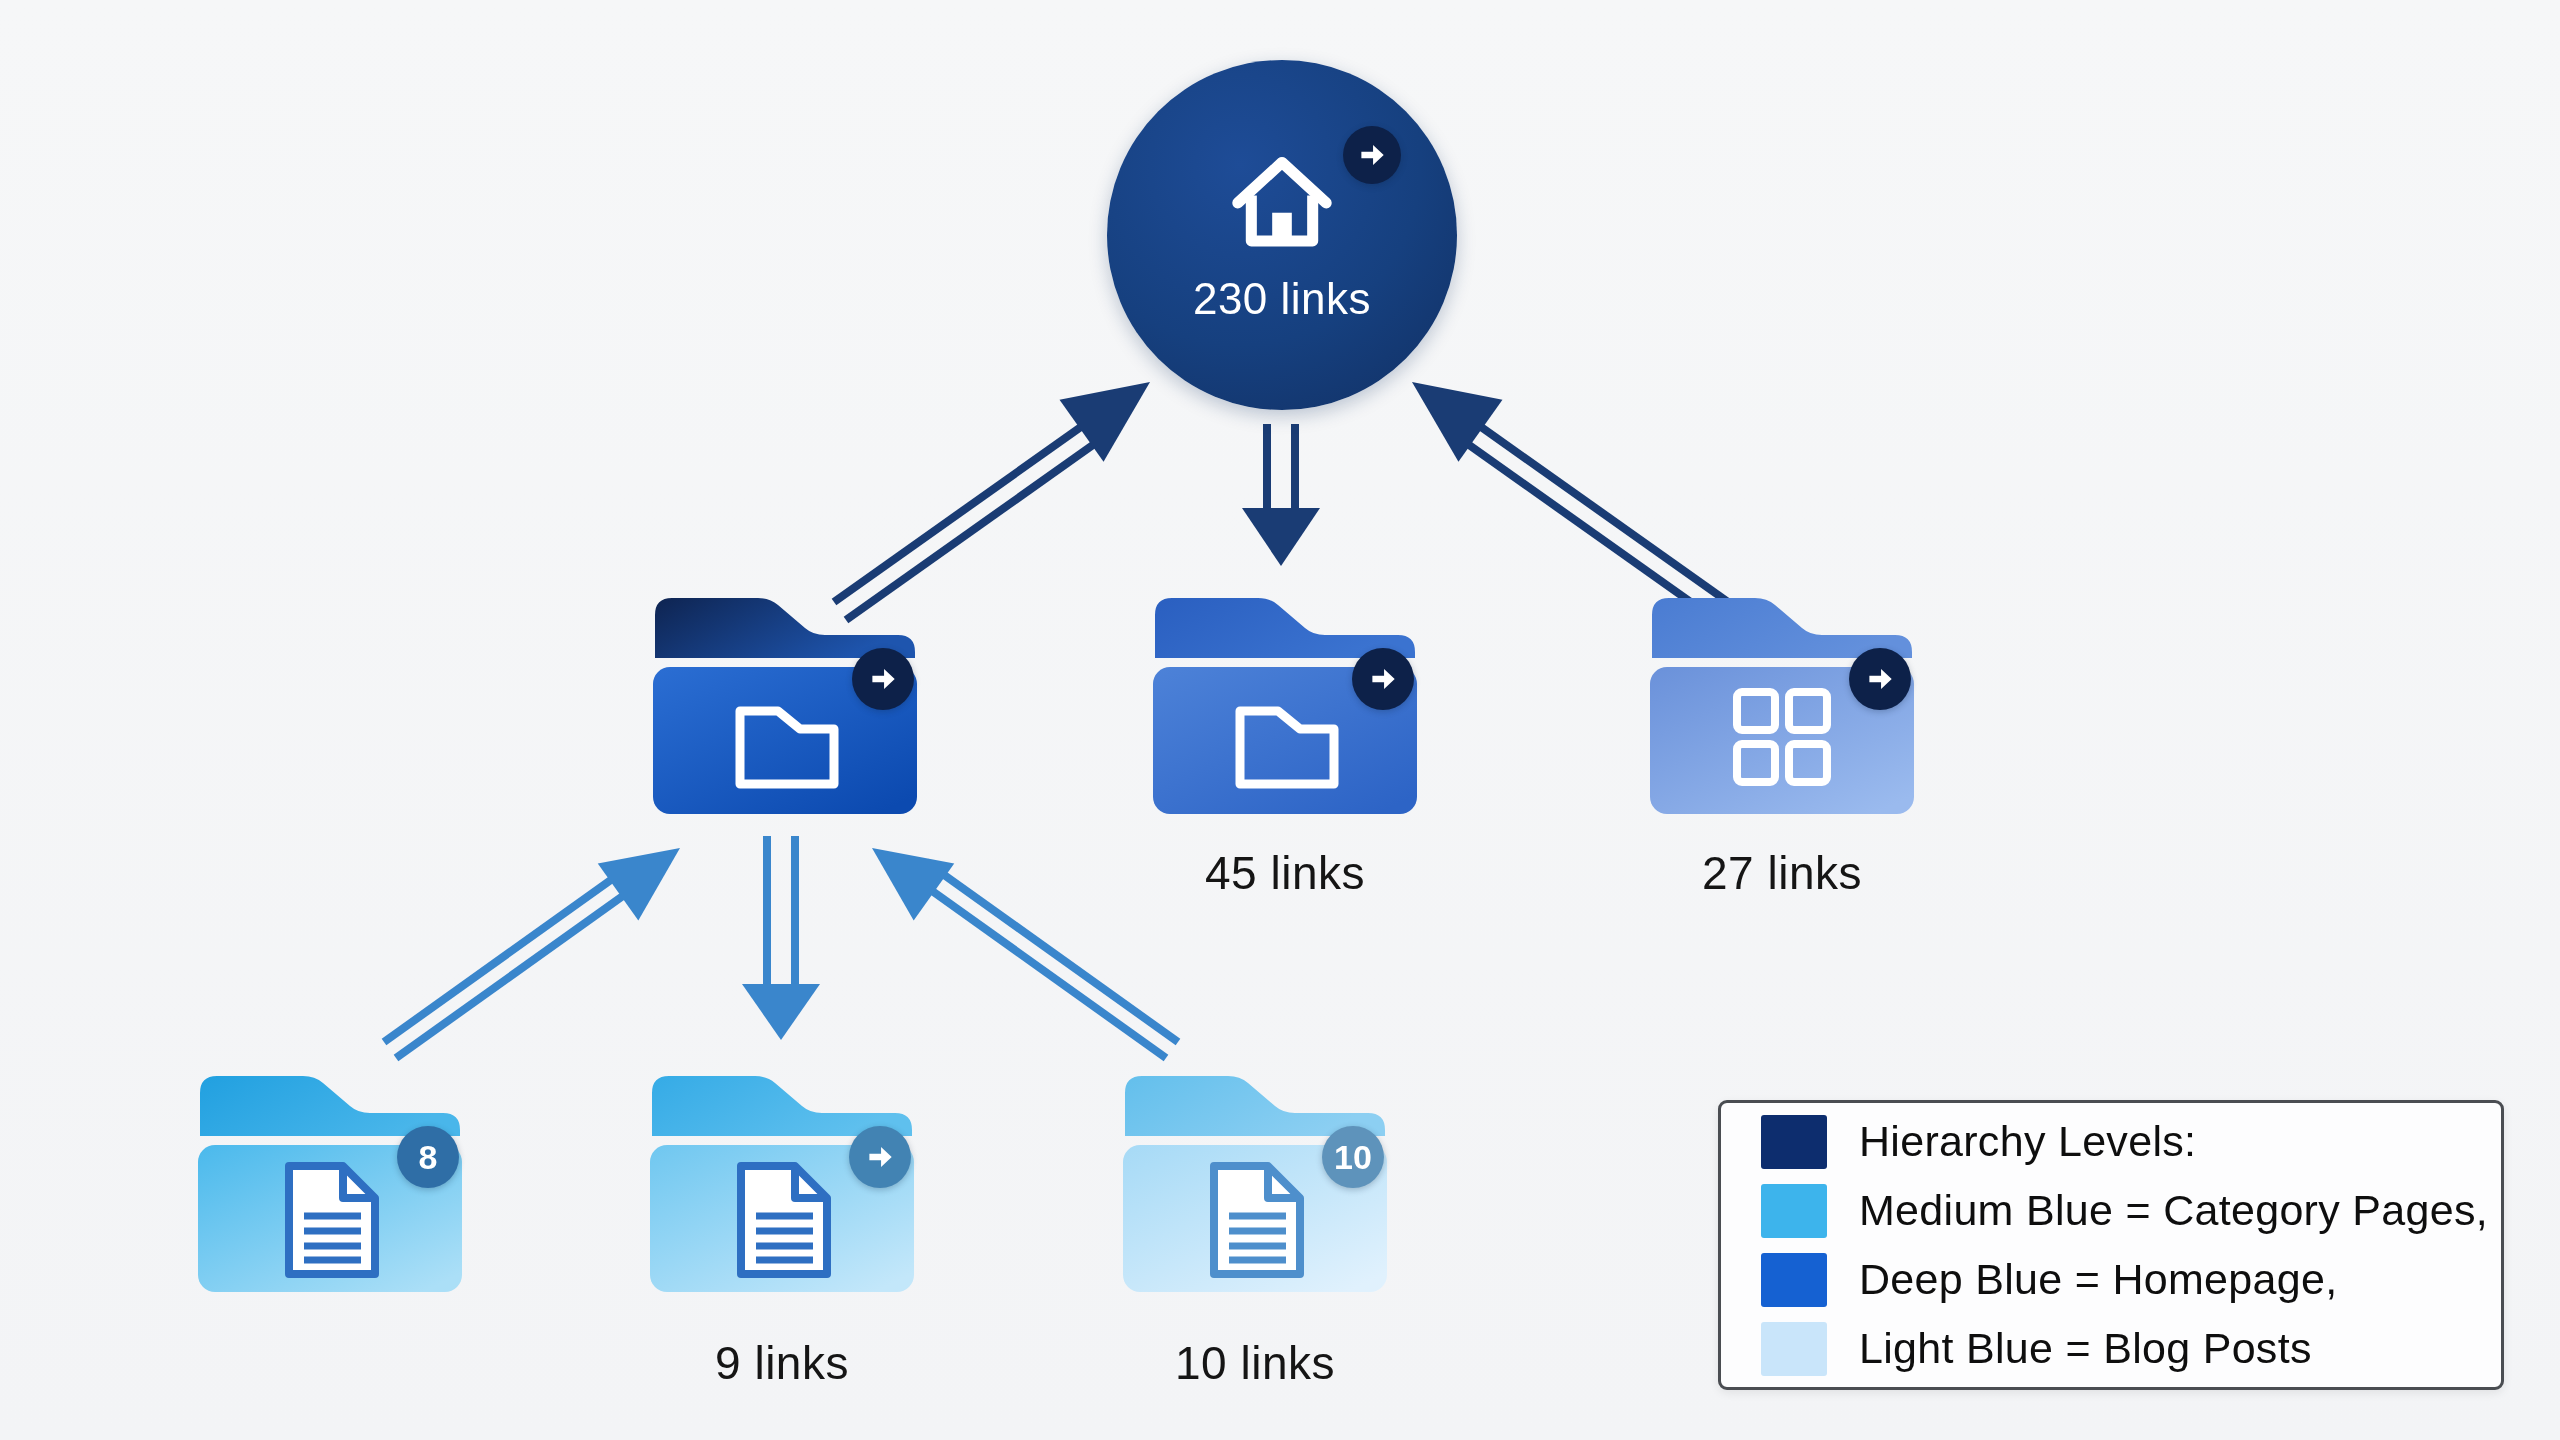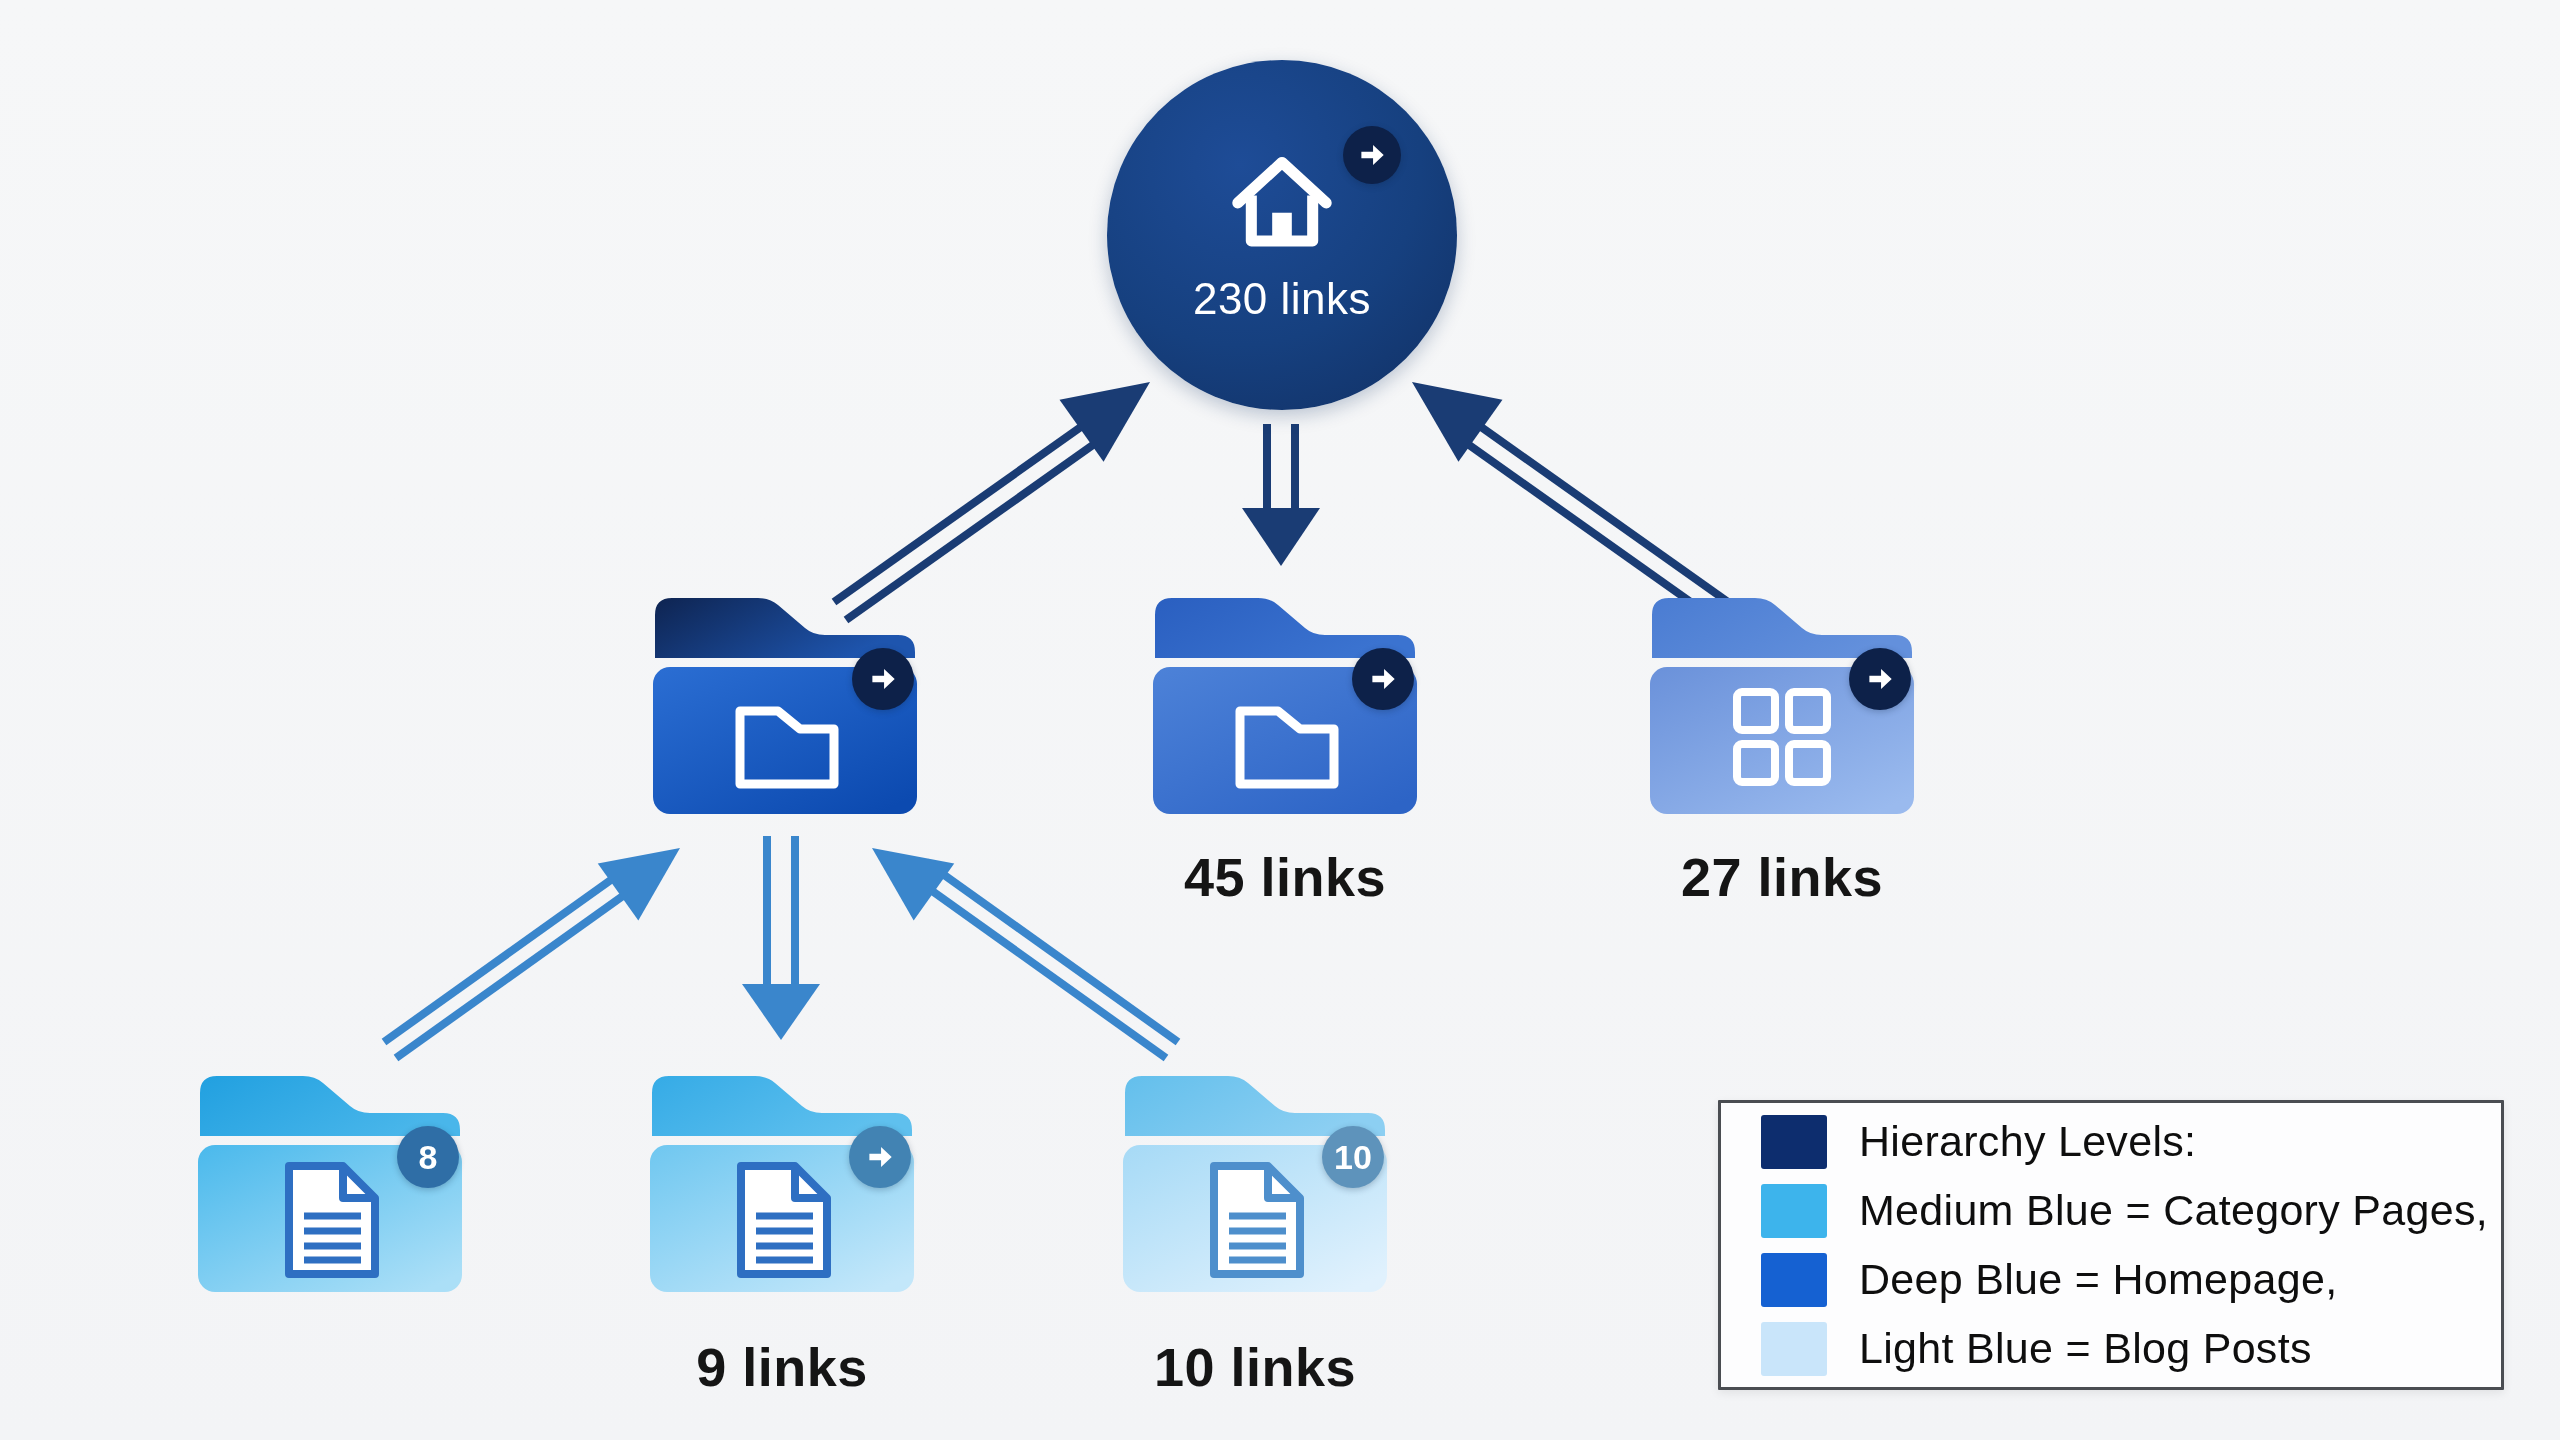--- a/index.html
+++ b/index.html
@@ -14,39 +14,39 @@
     background:radial-gradient(circle at 38% 30%, #1e4c97 0%, #16407f 55%, #112f62 100%);
     box-shadow:0 6px 18px rgba(20,50,100,.25);}
   .home-icon{position:absolute;left:116px;top:84px;width:118px;height:108px;}
   .circle-label{position:absolute;left:0;top:214px;width:100%;text-align:center;
     color:#ffffff;font-size:44px;font-weight:500;letter-spacing:.5px;}
 
   
   .folder-node{width:290px;height:345px;}
   .folder-svg{position:absolute;left:0;top:0;width:290px;height:250px;}
   .folder-label{position:absolute;left:-30px;width:350px;text-align:center;
-    color:#151515;font-size:54px;font-weight:700;letter-spacing:.5px;}
+    color:#151515;font-size:46px;font-weight:400;letter-spacing:.5px;}
   .label-mid{top:276px;}
   .label-bottom{top:288px;}
 
   
   .badge{position:absolute;width:62px;height:62px;border-radius:50%;display:flex;
     align-items:center;justify-content:center;z-index:3;box-shadow:0 2px 6px rgba(10,30,60,.25);}
   .badge-folder{left:212px;top:78px;}
   .badge-home{left:236px;top:66px;width:58px;height:58px;}
   .badge-navy{background:#0d2149;}
   .badge-b8{background:#2f6ea6;}
   .badge-b5{background:#4283b3;}
   .badge-b10{background:#5e93bb;}
   .badge-arrow{width:34px;height:34px;}
   .badge-num{color:#fff;font-size:34px;font-weight:700;line-height:1;}
 
   
   .legend{position:absolute;left:1718px;top:1100px;width:786px;height:290px;z-index:2;
-    background:#fdfdfe;border:3px solid #4a4d52;border-radius:1px;box-sizing:border-box;
+    background:#fdfdfe;border:3px solid #4a4d52;border-radius:9px;box-sizing:border-box;
     display:flex;flex-direction:column;justify-content:center;gap:9px;padding-left:40px;
     box-shadow:0 3px 10px rgba(0,0,0,.08);}
   .legend-row{display:flex;align-items:center;gap:32px;height:60px;}
   .legend-swatch{width:66px;height:54px;border-radius:3px;flex:0 0 auto;}
   .legend-text{color:#0e0e0e;font-size:43px;font-weight:500;letter-spacing:.3px;white-space:nowrap;}
 </style>
 </head>
 <body>
 
 <div class="canvas">

